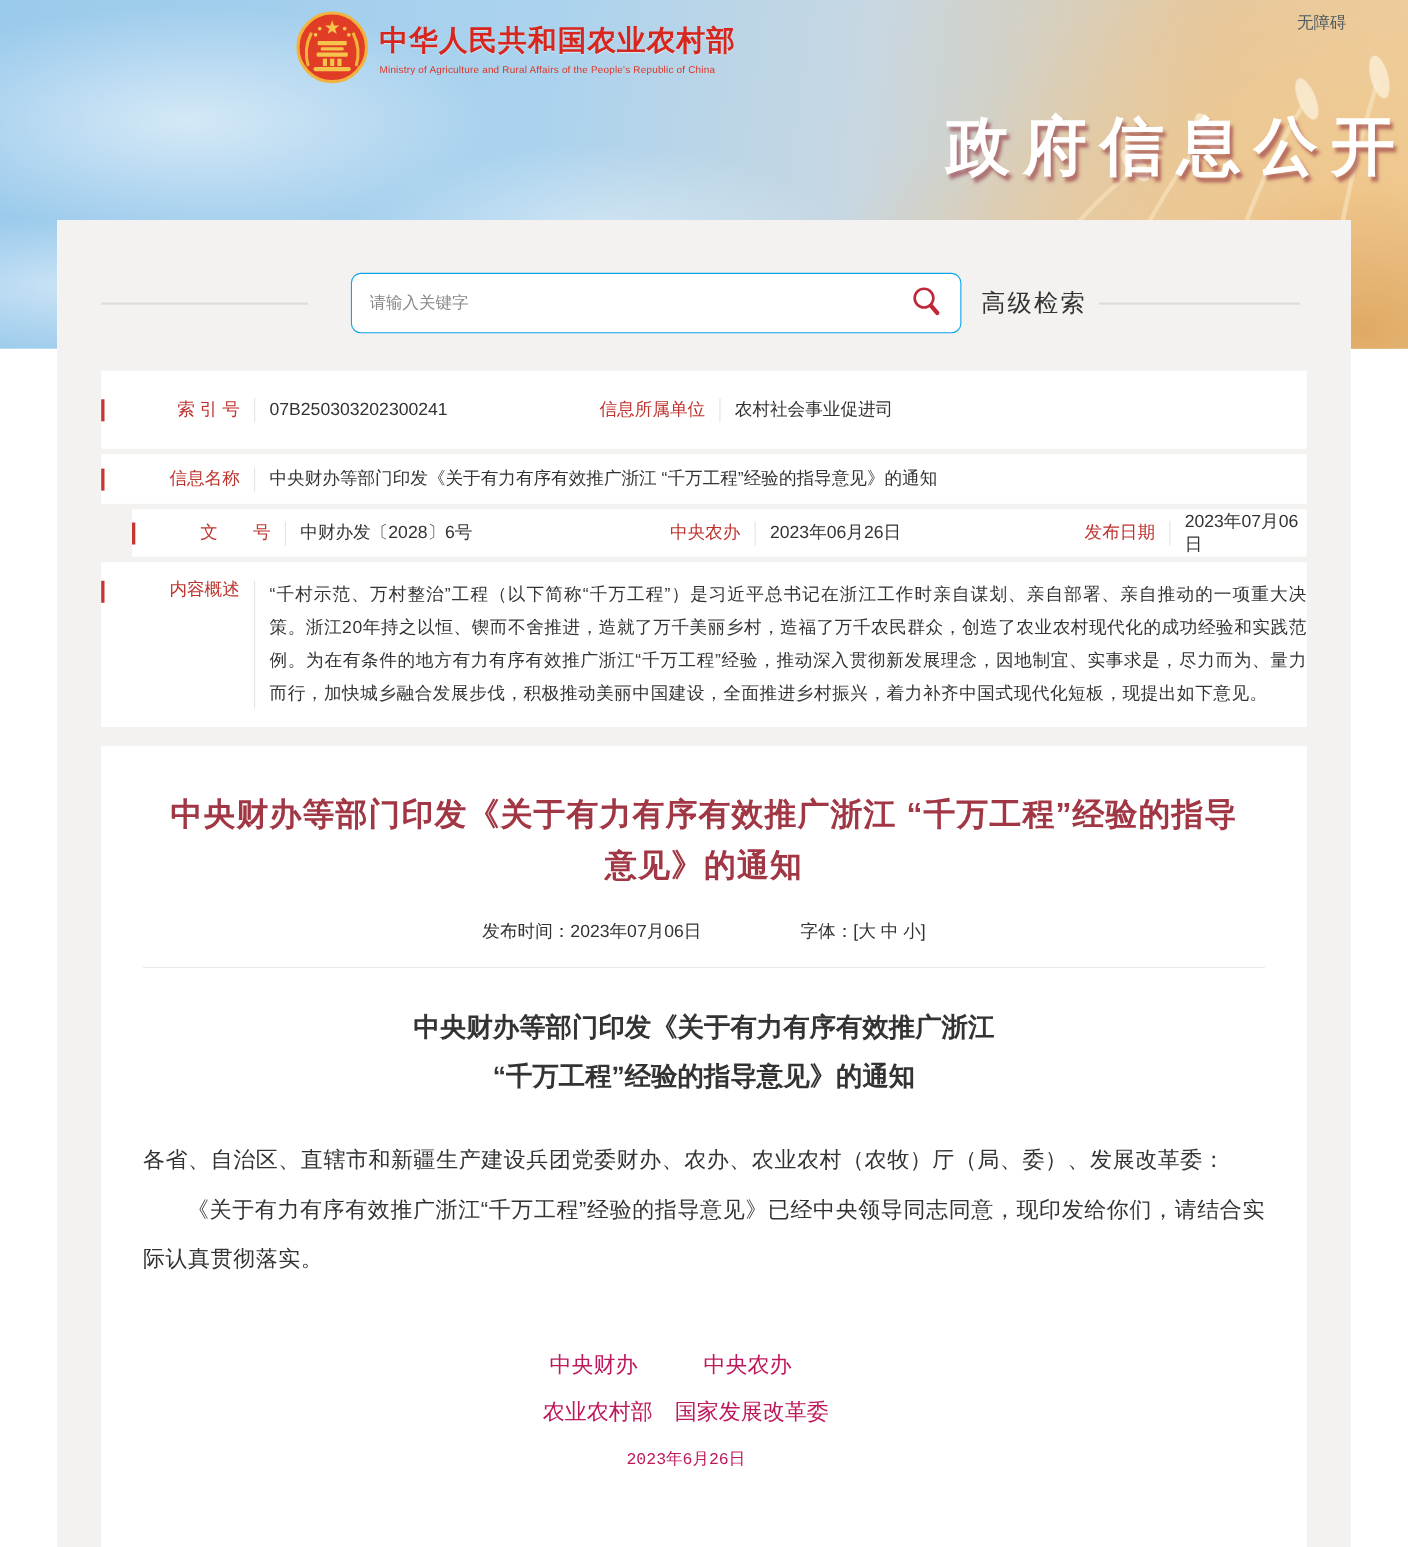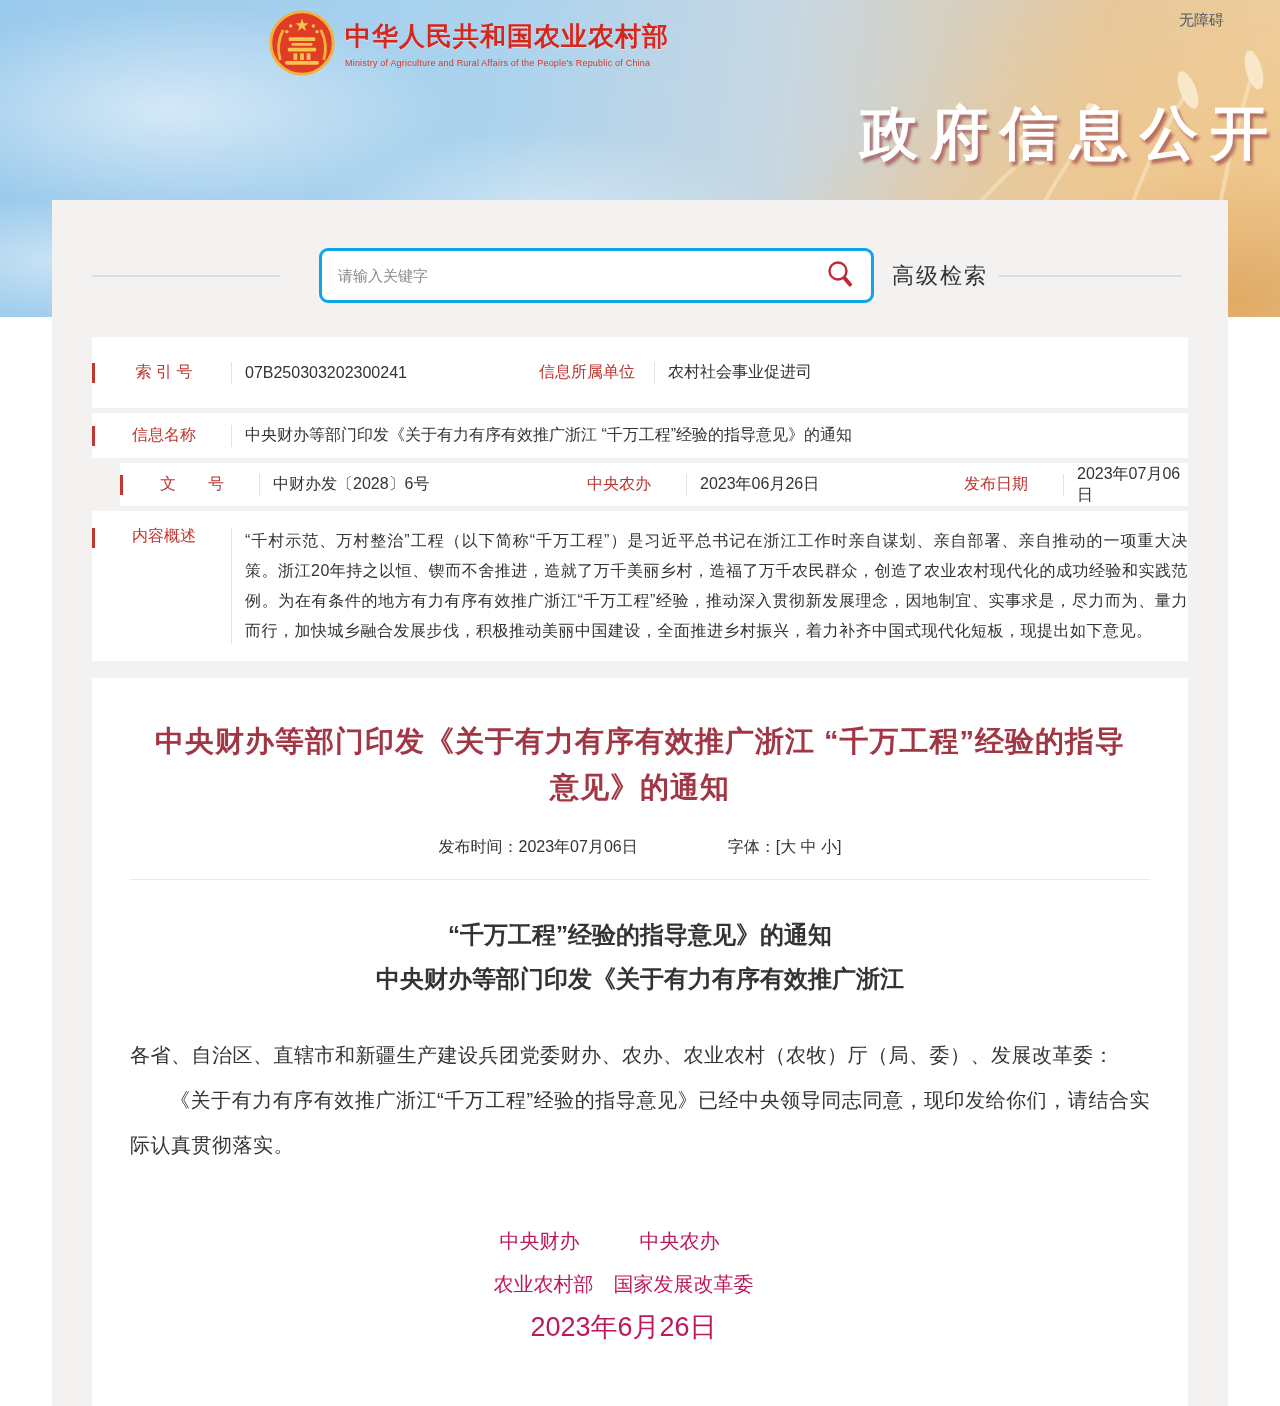--- a/index.html
+++ b/index.html
@@ -33,37 +33,37 @@
 
   
   .panel { position:relative; z-index:2; margin:200px 52px 0; width:1176px; min-height:1206px; background:#f3f2f0; }
 
   
   .search-area { display:flex; align-items:center; padding-top:48px; }
   .hline { height:2px; background:#dcdcdc; }
   .hline-left { width:188px; margin-left:40px; }
   .hline-right { width:183px; margin-left:11px; }
   .search-box { display:flex; align-items:center; width:555px; height:55px; margin-left:39px;
-    background:#fff; border:3px solid #0ea5e9; border-radius:9px; padding:0 14px 0 16px; }
+    background:#fff; border:1px solid #0ea5e9; border-radius:9px; padding:0 14px 0 16px; }
   .search-box input { flex:1; border:none; outline:none; font-size:15px; color:#333; background:transparent; font-family:"Liberation Sans",sans-serif; }
   .search-box input::placeholder { color:#8a8a8a; }
   .search-btn { flex:none; width:34px; height:34px; background:none; border:none; cursor:pointer; padding:0; }
   .adv-link { margin-left:18px; font-size:22px; letter-spacing:2px; color:#333; cursor:pointer; text-decoration:none; }
 
   
   .meta { margin:34px 40px 0; }
   .meta-row { position:relative; display:flex; align-items:center; background:#fff; margin-bottom:5px;
     padding-left:18px; font-size:16px; color:#333; }
   .meta-row::before { content:""; position:absolute; left:0; top:50%; margin-top:-10px; width:3px; height:20px; background:#c23732; }
   .row1 { height:71px; }
   .row2 { height:45px; }
   .row3 { height:43px;margin-left:28px; }
   .row-summary { align-items:flex-start; padding-top:15px; padding-bottom:15px; }
   .row-summary::before { top:17px; margin-top:0; }
-  .mlabel { flex:none; width:108px; text-align:center; color:#bd332d; }
+  .mlabel { flex:none; width:108px; text-align:right; color:#bd332d; }
   .msep { flex:none; width:1px; height:22px; background:#e3e3e3; margin:0 13px; }
   .row-summary .msep { height:auto; align-self:stretch; margin:2px 13px; }
   .mvalue { color:#333; }
   .v-row1 { flex:none; width:288px; }
   .v-row3-a { flex:none; width:292px; }
   .v-row3-b { flex:none; width:242px; }
   .v-flex { flex:1; }
   .summary-text { flex:1; line-height:30px; font-size:16px; letter-spacing:.5px; text-align:justify; }
 
   
@@ -73,21 +73,21 @@
   .article-meta { display:flex; justify-content:center; gap:90px; margin-top:27px; font-size:16px; color:#333; }
   .font-switcher { cursor:pointer; }
   .divider { margin-top:21px; border-top:1px solid #ebebeb; }
   .doc-title { margin-top:33px; text-align:center; font-size:24px; font-weight:bold; color:#333; line-height:44px; }
   .body-text { margin-top:32px; font-size:20px; color:#333; line-height:45px; letter-spacing:.5px; text-align:justify; }
   .body-text p { margin:0; }
   .indent { text-indent:2em; }
   .signature { margin-top:52px; font-size:20px; color:#be185d; line-height:43px; text-align:center; }
   .sig1 { padding-right:61px; }
   .sig2 { padding-right:33px; }
-  .sig3 { padding-right:33px; font-family:Liberation Sans, sans-serif; font-size:27px; }
+  .sig3 { padding-right:33px; font-family:Liberation Mono, monospace; font-size:15px; }
 </style>
 </head>
 <body>
 
 <div class="page">
 
   <div class="hero">
     <svg class="wheat" width="400" height="317" viewBox="0 0 400 317">
       <g fill="none" stroke="#f6e2bb" stroke-width="4" opacity="0.7">
         <path d="M40 317 Q62 225 150 155"></path>
@@ -188,22 +188,22 @@
       <h2 class="article-title">中央财办等部门印发《关于有力有序有效推广浙江 “千万工程”经验的指导意见》的通知</h2>
 
       <div class="article-meta">
         <span><span>发布时间：</span><span>2023年07月06日</span></span>
         <span><span>字体：</span><span class="font-switcher">[大 中 小]</span></span>
       </div>
 
       <div class="divider"></div>
 
       <div class="doc-title">
+        <div>中央财办等部门印发《关于有力有序有效推广浙江</div>
         <div>“千万工程”经验的指导意见》的通知</div>
-        <div>中央财办等部门印发《关于有力有序有效推广浙江</div>
       </div>
 
       <div class="body-text">
         <p>各省、自治区、直辖市和新疆生产建设兵团党委财办、农办、农业农村（农牧）厅（局、委）、发展改革委：</p>
         <p class="indent">《关于有力有序有效推广浙江“千万工程”经验的指导意见》已经中央领导同志同意，现印发给你们，请结合实际认真贯彻落实。</p>
       </div>
 
       <div class="signature">
         <div class="sig1">中央财办　　　中央农办</div>
         <div class="sig2">农业农村部　国家发展改革委</div>

